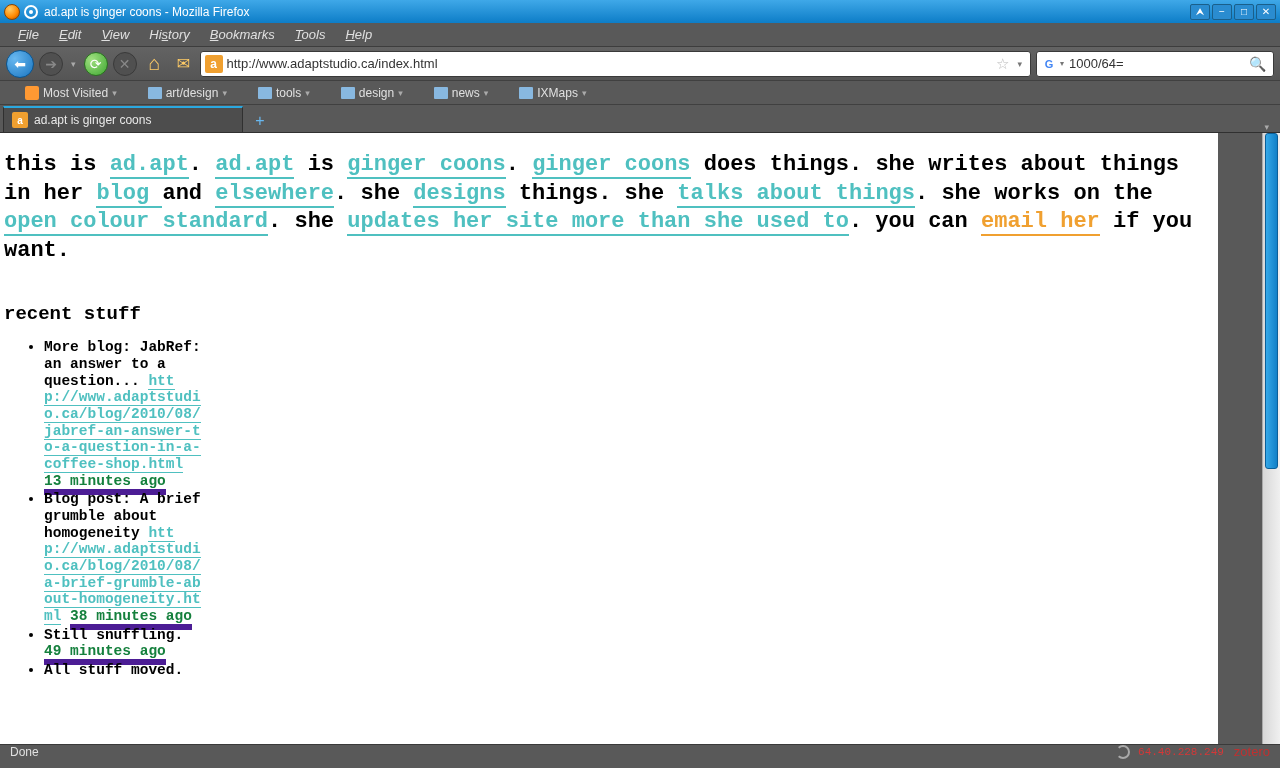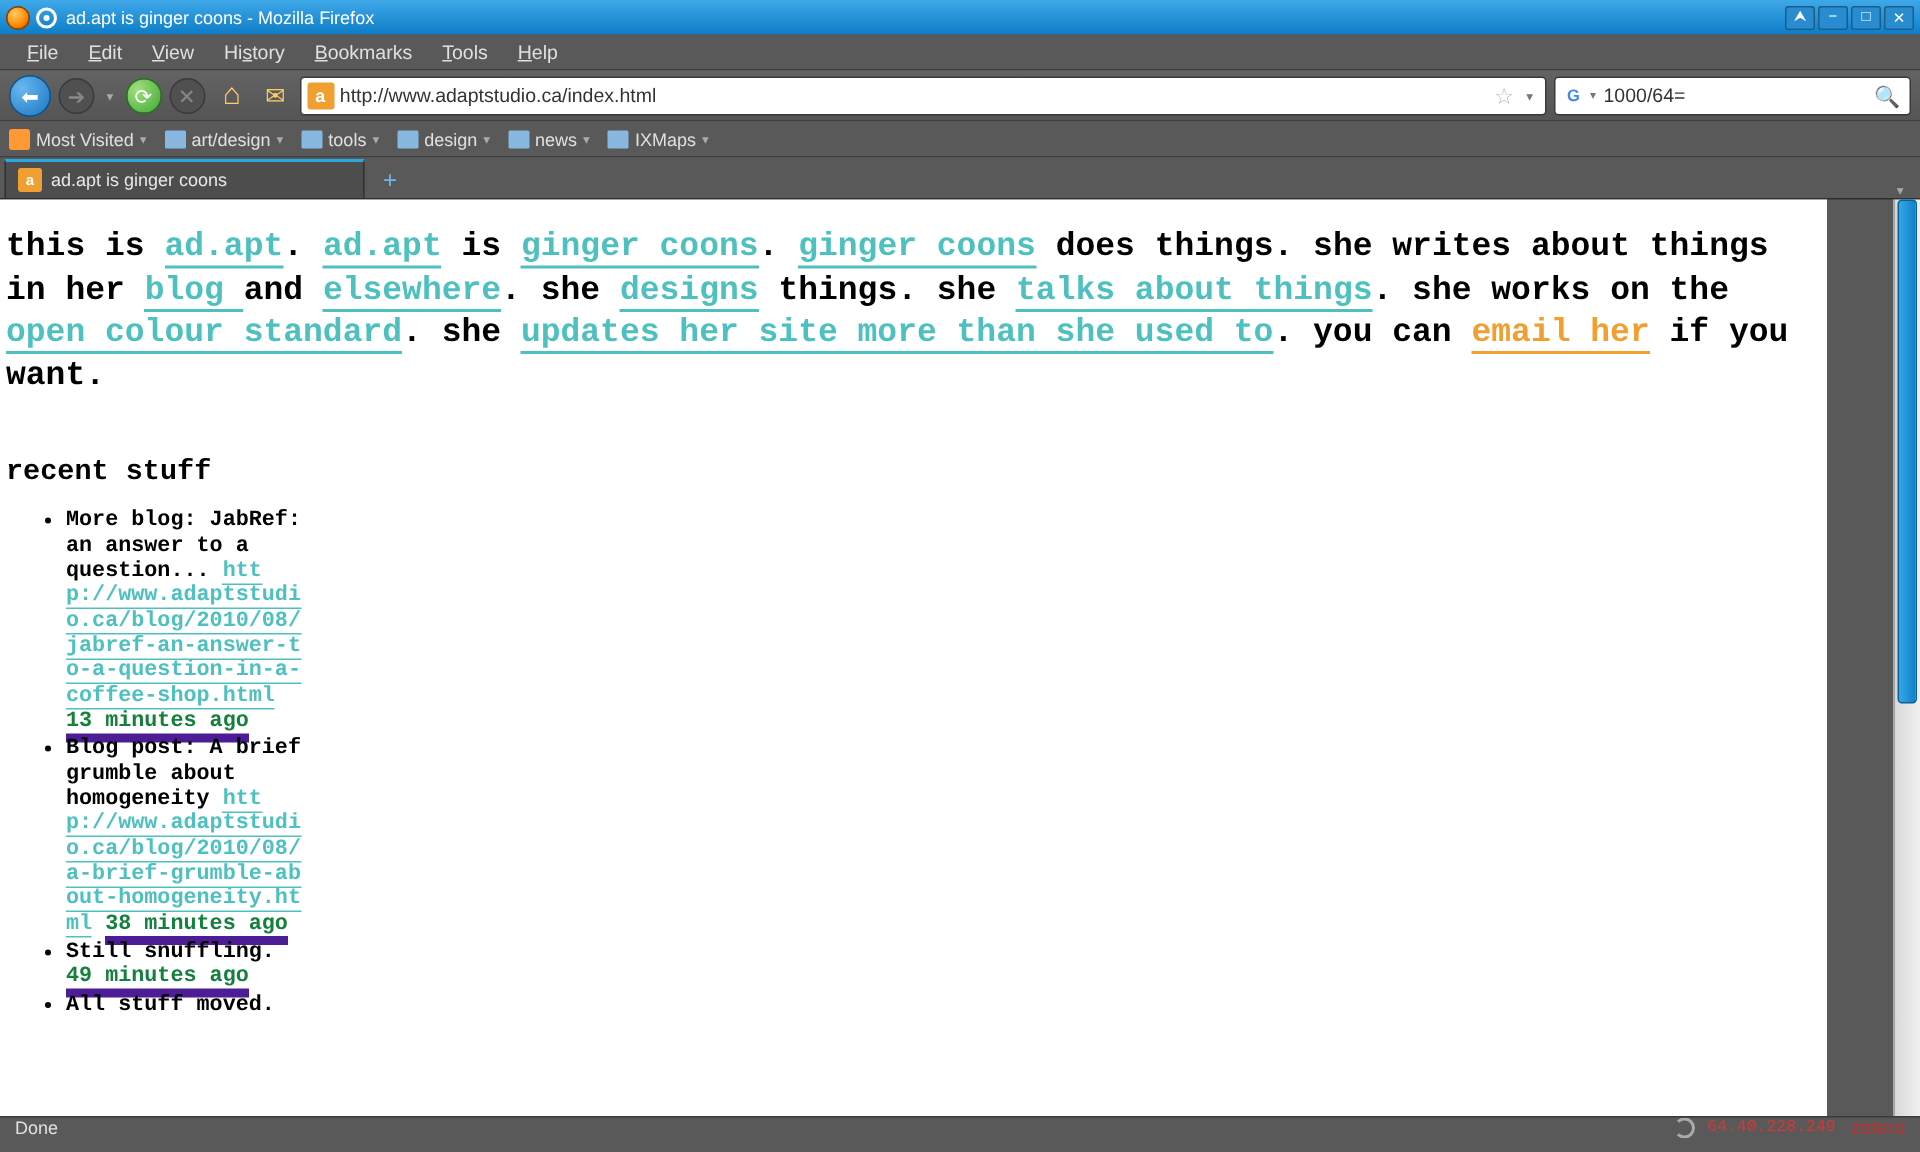--- a/index.html
+++ b/index.html
@@ -66,20 +66,21 @@
   display: flex;
   align-items: center;
   padding: 0 8px;
   color: #e0e0e0;
   font-size: 13px;
   border-bottom: 1px solid #3d3d3d;
 }
 .menubar .menu-item {
   padding: 0 10px;
   cursor: pointer;
+  font-style: italic;
 }
 .menubar .menu-item u { text-decoration: underline; }
 
 
 .toolbar {
   height: 34px;
   background: linear-gradient(to bottom, #636363, #555);
   display: flex;
   align-items: center;
   padding: 0 6px;
@@ -200,20 +201,21 @@
   gap: 12px;
   color: #e0e0e0;
   font-size: 12px;
   border-bottom: 1px solid #404040;
 }
 .bookbar .bm {
   display: flex;
   align-items: center;
   gap: 4px;
   cursor: pointer;
+  margin-left: 19px;
 }
 .bookbar .bm-icon {
   width: 14px; height: 14px;
   background: #ff9933;
   border-radius: 2px;
 }
 .bookbar .folder-icon {
   width: 14px; height: 12px;
   background: #88b8e0;
   border-radius: 1px;

